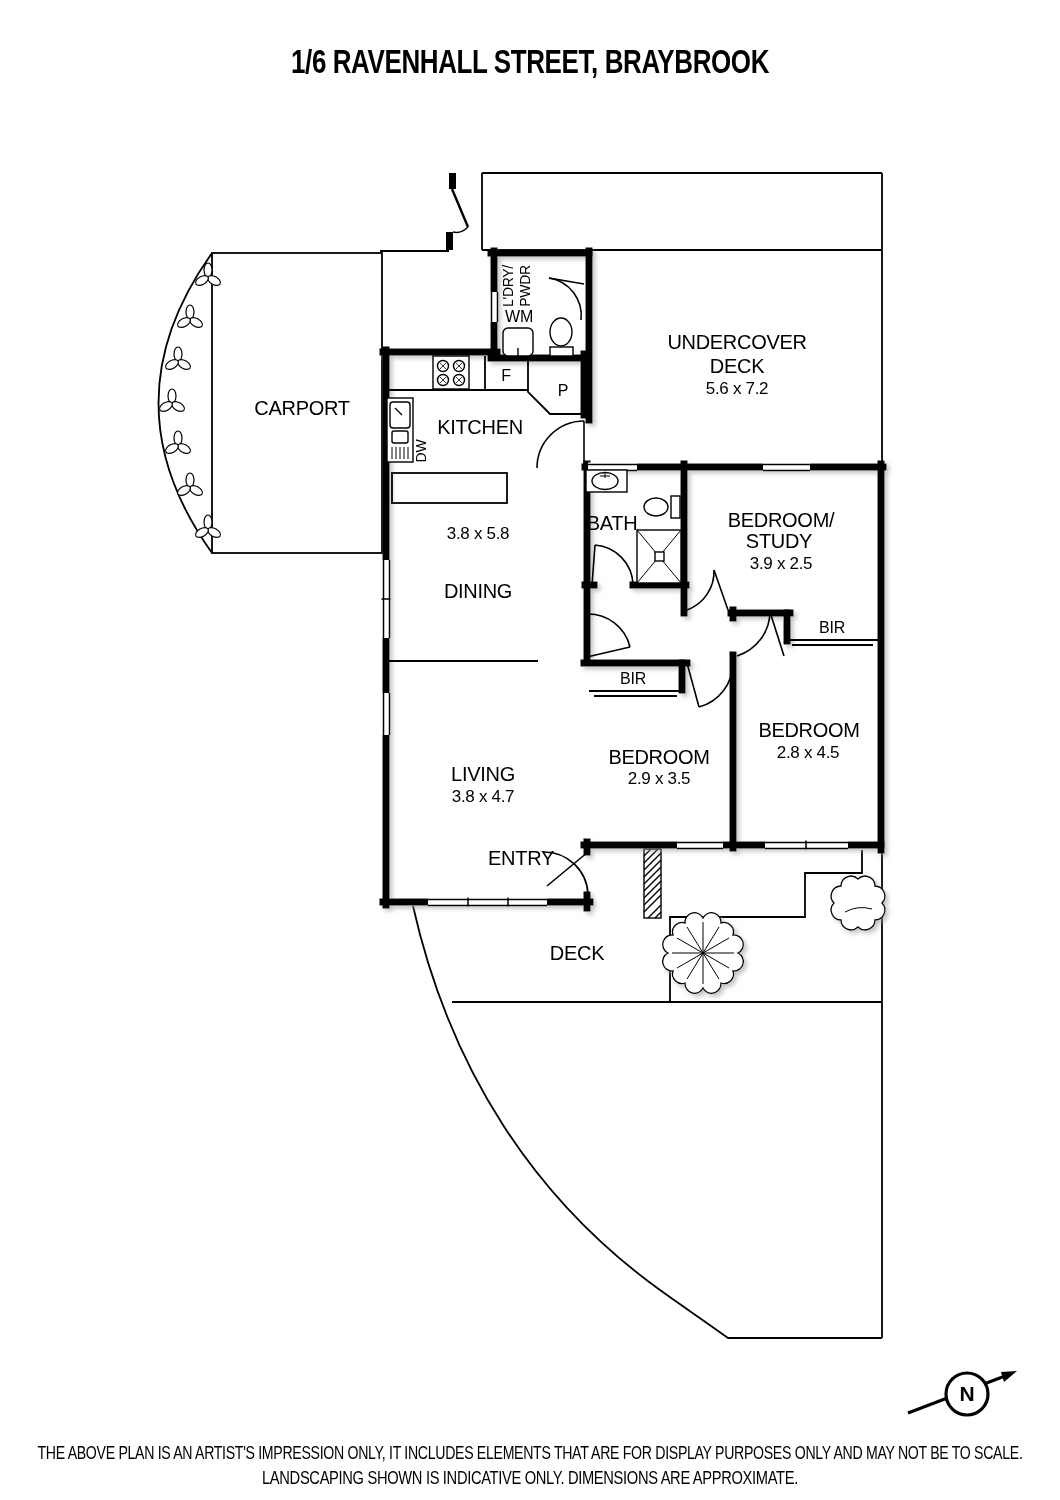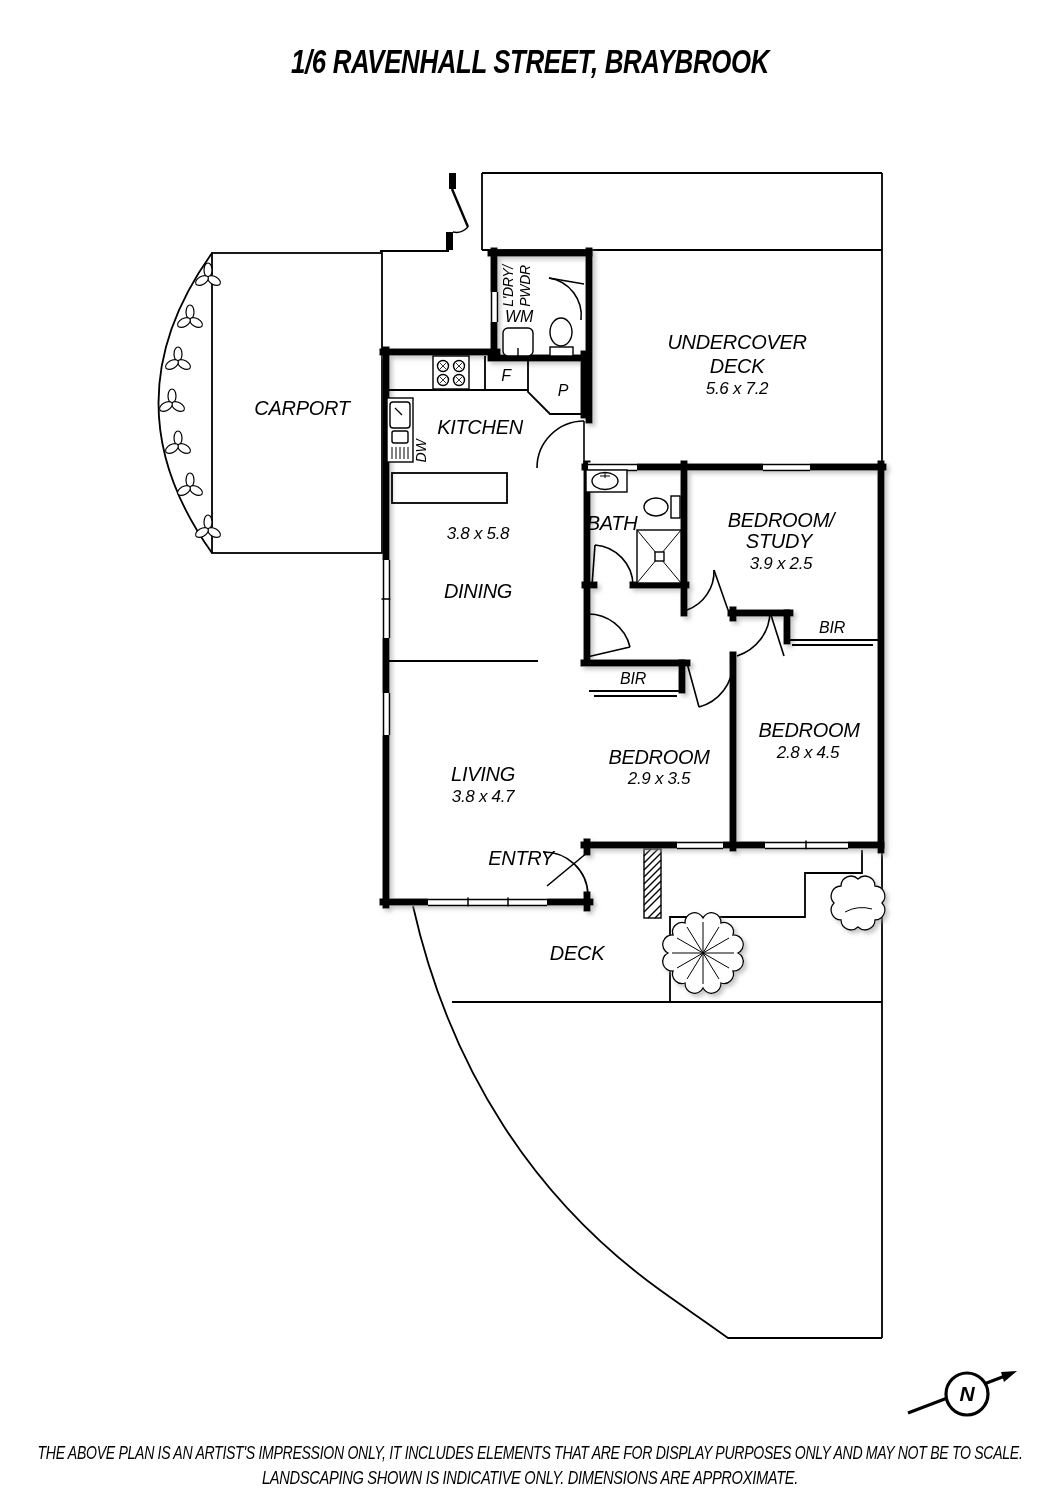--- a/index.html
+++ b/index.html
@@ -1,17 +1,17 @@
 <!DOCTYPE html>
 <html><head>
 <meta charset="utf-8">
 <style>
   html,body{margin:0;padding:0;background:#ffffff;}
   .page{position:relative;width:1060px;height:1500px;background:#fff;overflow:hidden;
-        font-family:"Liberation Sans", sans-serif;font-style:italic;}
+        font-family:"Liberation Sans", sans-serif;}
   svg{position:absolute;left:0;top:0;}
   text{font-family:"Liberation Sans", sans-serif;fill:#000;letter-spacing:-0.3px;}
   .room-name{font-size:20px;}
   .room-dim{font-size:17px;}
   .fix-label{font-size:16px;}
   .fix-label-sm{font-size:14px;}
   .title-text{font-size:34px;font-weight:bold;letter-spacing:-0.5px;}
   .disclaimer-text{font-size:18px;letter-spacing:-0.4px;}
   .compass-n{font-size:21px;font-weight:bold;}
 </style>

